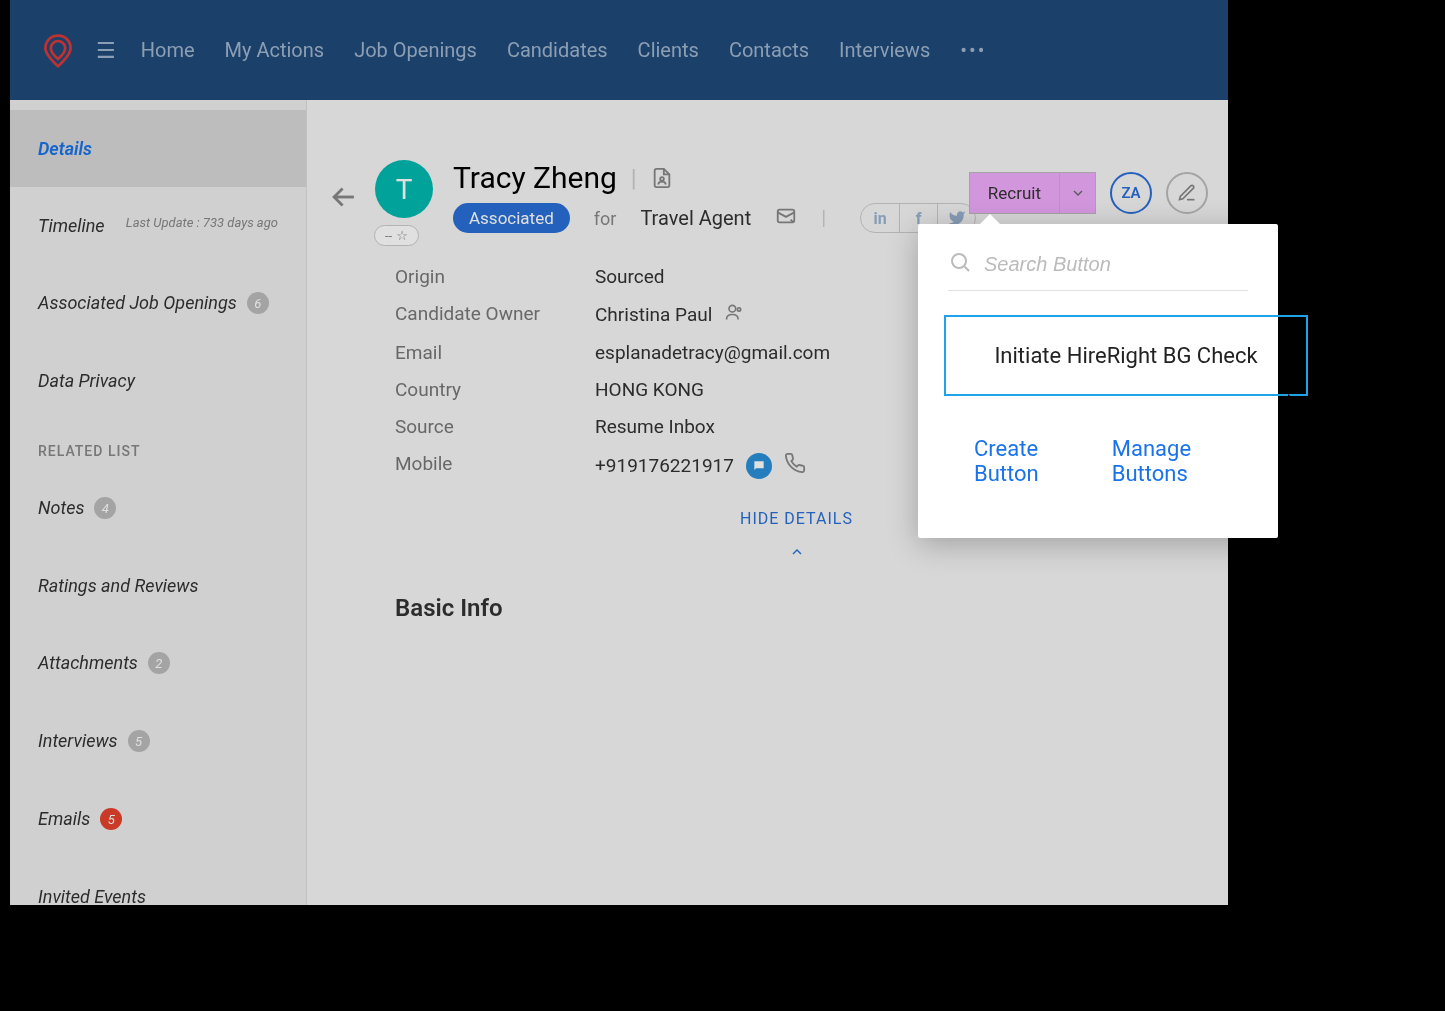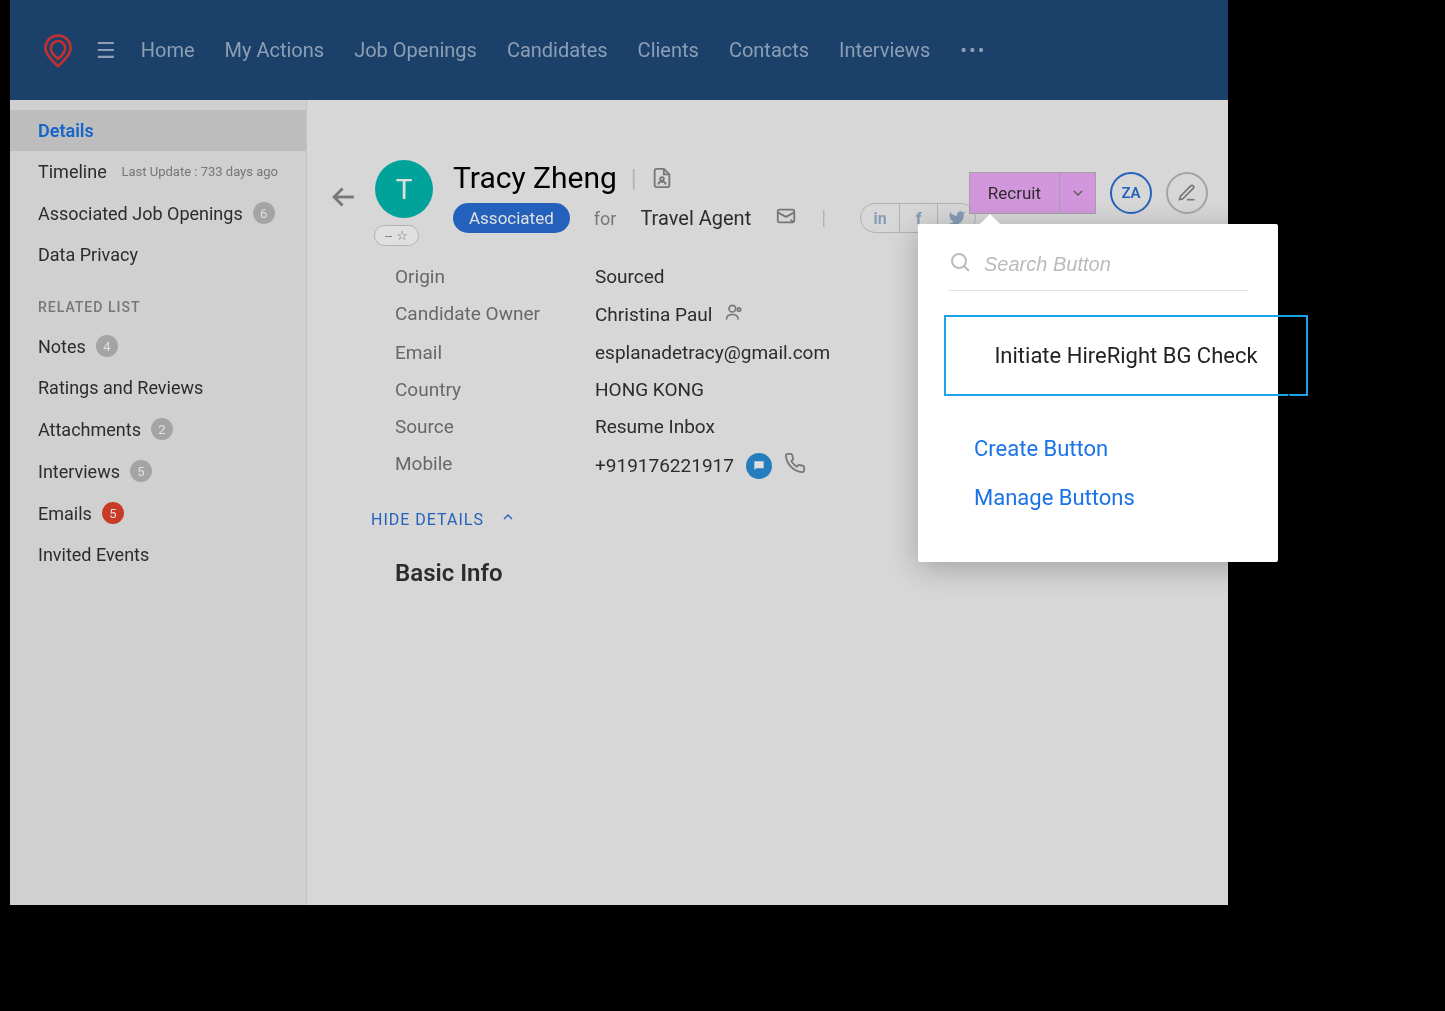--- a/index.html
+++ b/index.html
@@ -62,27 +62,28 @@
     height: calc(100% - 100px);
   }
   .sidebar {
     width: 297px;
     background: #ededed;
     border-right: 1px solid #ddd;
     padding-top: 10px;
     overflow: hidden;
   }
   .side-item {
-    padding: 10px 28px;
+    padding: 28px 28px;
     font-size: 18px;
     color: #333;
     display: flex;
-    align-items: center;
+    align-items: flex-start;
     gap: 10px;
     cursor: pointer;
+    font-style: italic;
   }
   .side-item.active {
     background: #d8d8d8;
     color: #1a73e8;
     font-weight: 600;
   }
   .side-sub {
     font-size: 13px;
     color: #888;
     margin-left: auto;
@@ -267,29 +268,30 @@
   .person-icon { color: #888; }
   .chat-bubble {
     width: 26px; height: 26px;
     border-radius: 50%;
     background: #2a8fd6;
     display: flex; align-items: center; justify-content: center;
   }
   .phone-icon { color: #888; }
 
   .hide-details {
-    margin-left: 46px;
+    margin-left: 70px;
     margin-top: 30px;
     color: #2a6fd6;
     font-size: 16px;
     letter-spacing: 1px;
     display: flex;
     align-items: center;
     gap: 16px;
     cursor: pointer;
+    flex-direction: column;
   }
   .section-heading {
     margin-left: 70px;
     margin-top: 30px;
     font-size: 24px;
     font-weight: 600;
     color: #333;
   }
 
   
@@ -339,21 +341,21 @@
     padding: 26px 20px;
     font-size: 22px;
     color: #222;
     cursor: pointer;
     position: relative;
     text-align: center;
   }
   .popup-links {
     margin: 40px 30px 12px 56px;
     display: flex;
-    flex-direction: column;
+    flex-direction: row;
     gap: 24px;
   }
   .popup-link {
     color: #1a73e8;
     font-size: 22px;
     cursor: pointer;
   }
   .cursor-img {
     position: absolute;
     left: 1288px;

